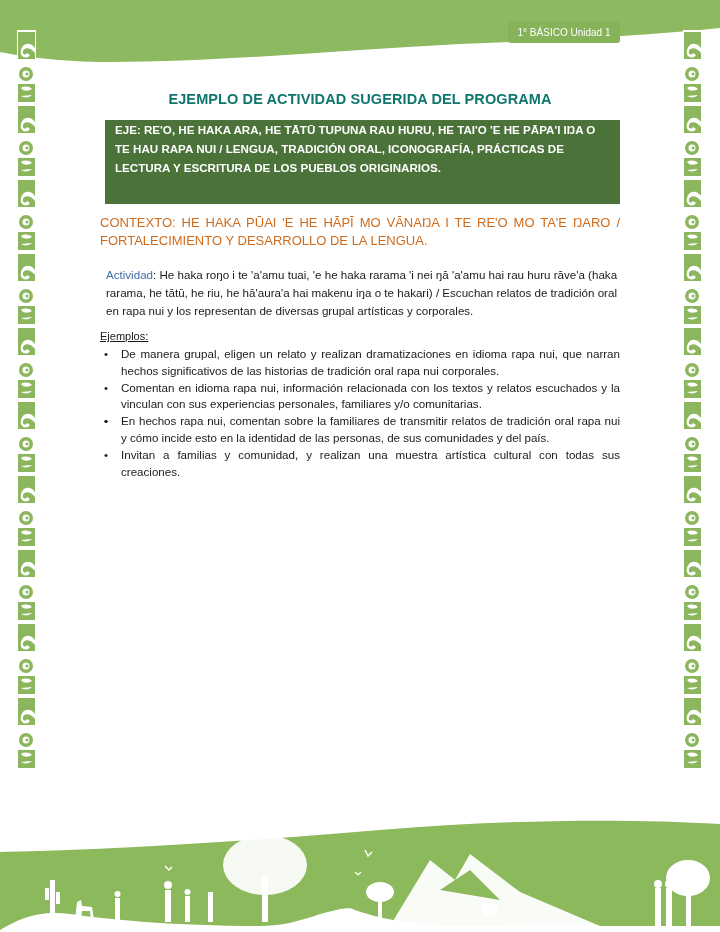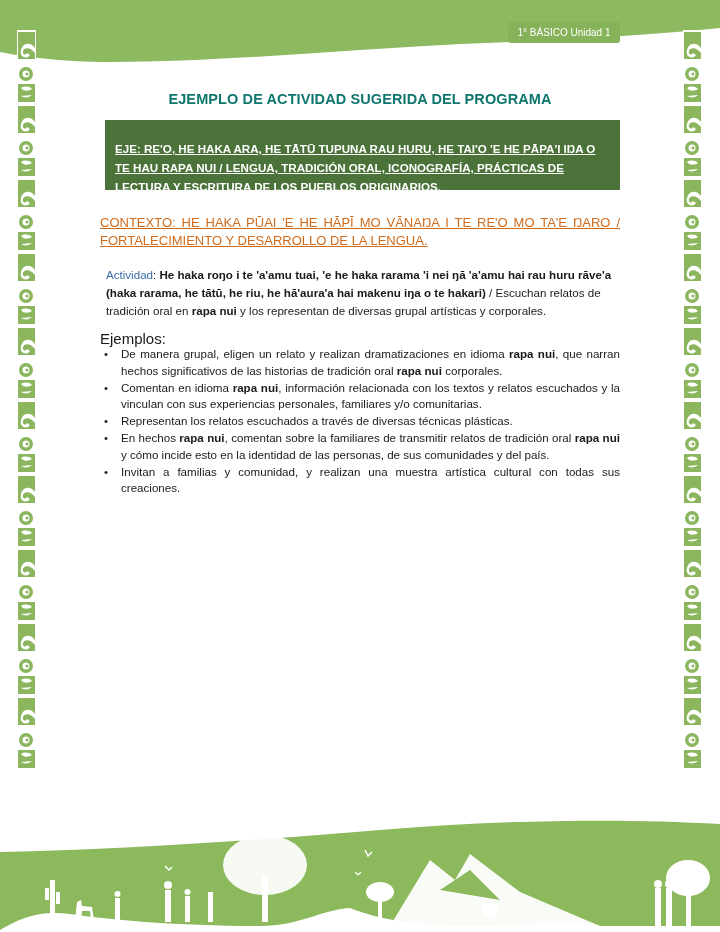--- a/index.html
+++ b/index.html
@@ -4,29 +4,29 @@
 <style>
   html,body{margin:0;padding:0;}
   body{width:720px;height:932px;position:relative;overflow:hidden;background:#ffffff;font-family:"Liberation Sans",sans-serif;color:#1a1a1a;}
   .top-wave{position:absolute;left:0;top:0;width:720px;height:70px;}
   .unit-tab{position:absolute;left:508px;top:22px;width:112px;height:21px;background:#86b25a;border-radius:3px;color:#fff;font-size:10px;line-height:21px;text-align:center;}
   .unit-tab-stem{position:absolute;left:594px;top:27px;width:6px;height:14px;background:#d8e6c8;}
   .border-col{position:absolute;top:30px;width:19px;height:740px;}
   .border-left{left:17px;}
   .border-right{left:683px;}
   .page-title{position:absolute;left:100px;top:91px;width:520px;text-align:center;font-size:14.5px;font-weight:bold;color:#0f766e;letter-spacing:0.1px;}
-  .eje-box{position:absolute;left:105px;top:120px;width:515px;height:70px;background:#4a7239;box-sizing:border-box;padding:19px 10px;color:#fff;font-weight:bold;font-size:11.6px;line-height:19px;text-decoration:underline;}
-  .context{position:absolute;left:100px;top:214px;width:520px;color:#d06b1c;font-size:13px;line-height:18px;text-align:justify;text-align-last:auto;text-decoration:underline;}
+  .eje-box{position:absolute;left:105px;top:120px;width:515px;height:84px;background:#4a7239;box-sizing:border-box;padding:0 10px;color:#fff;font-weight:bold;font-size:11.6px;line-height:19px;}
+  .context{position:absolute;left:100px;top:214px;width:520px;color:#d06b1c;font-size:13px;line-height:18px;text-align:justify;text-align-last:auto;}
   .activity{position:absolute;left:106px;top:266px;width:514px;font-size:11.6px;line-height:18px;color:#1a1a1a;}
   .activity .lbl{color:#3c6da8;}
-  .examples-label{position:absolute;left:100px;top:330px;font-size:15px;}
+  .examples-label{position:absolute;left:100px;top:330px;font-size:11px;text-decoration:underline;}
   .examples{position:absolute;left:100px;top:346px;width:520px;margin:0;padding:0;list-style:none;font-size:11.6px;line-height:16.8px;}
   .examples li{position:relative;padding-left:21px;text-align:justify;}
   .examples li .bullet{position:absolute;left:4px;top:0;}
-  b{font-weight:bold;}
+  b{font-weight:normal;}
   .bottom-art{position:absolute;left:0;top:780px;width:720px;height:152px;}
 </style>
 </head>
 <body>
 
 <svg class="top-wave" viewBox="0 0 720 70" preserveAspectRatio="none">
   <path d="M0,0 H720 V28 C640,36 560,40 460,44 C340,50 220,62 110,62 C60,62 20,56 0,52 Z" fill="#8db960"></path>
 </svg>
 <div class="unit-tab-stem"></div>
 <div class="unit-tab">1° BÁSICO Unidad 1</div>
@@ -59,21 +59,21 @@
 <div class="context">CONTEXTO: HE HAKA PŪAI 'E HE HĀPĪ MO VĀNAŊA I TE RE'O MO TA'E ŊARO / FORTALECIMIENTO Y DESARROLLO DE LA LENGUA.</div>
 
 <div class="activity">
   <span class="lbl">Actividad</span><span>: </span><b>He haka roŋo i te 'a'amu tuai, 'e he haka rarama 'i nei ŋā 'a'amu hai rau huru rāve'a (haka rarama, he tātū, he riu, he hā'aura'a hai makenu iŋa o te hakari)</b><span> / Escuchan relatos de tradición oral en </span><b>rapa nui</b><span> y los representan de diversas grupal artísticas y corporales.</span>
 </div>
 
 <div class="examples-label">Ejemplos:</div>
 <ul class="examples">
   <li><span class="bullet">•</span><span>De manera grupal, eligen un relato y realizan dramatizaciones en idioma </span><b>rapa nui</b><span>, que narran hechos significativos de las historias de tradición oral </span><b>rapa nui</b><span> corporales.</span></li>
   <li><span class="bullet">•</span><span>Comentan en idioma </span><b>rapa nui</b><span>, información relacionada con los textos y relatos escuchados y la vinculan con sus experiencias personales, familiares y/o comunitarias.</span><b></b><span></span></li>
-  <li><span class="bullet">•</span><span>Representan los relatos escuchados a través de diversas técnicas plásticas.</span><b></b><span></span><b></b><span></span></li>
+  <li><span class="bullet">•</span><b></b><span></span><b></b><span></span></li>
   <li><span class="bullet">•</span><span>En hechos </span><b>rapa nui</b><span>, comentan sobre la familiares de transmitir relatos de tradición oral </span><b>rapa nui</b><span> y cómo incide esto en la identidad de las personas, de sus comunidades y del país.</span></li>
   <li><span class="bullet">•</span><span>Invitan a familias y comunidad, y realizan una muestra artística cultural con todas sus creaciones.</span><b></b><span></span><b></b><span></span></li>
 </ul>
 
 <svg class="bottom-art" viewBox="0 0 720 152" preserveAspectRatio="none">
   <path d="M0,72 C120,70 260,60 380,50 C500,40 620,38 720,44 V152 H0 Z" fill="#8bb95b"></path>
 
   <path d="M0,150 C20,138 40,130 70,134 C110,140 180,146 260,146 C300,146 320,130 350,128 C380,140 420,146 470,146 C520,146 560,140 600,146 L720,146 V152 H0 Z" fill="#ffffff"></path>
 
   <rect x="50" y="100" width="5" height="40" fill="#fff"></rect>

